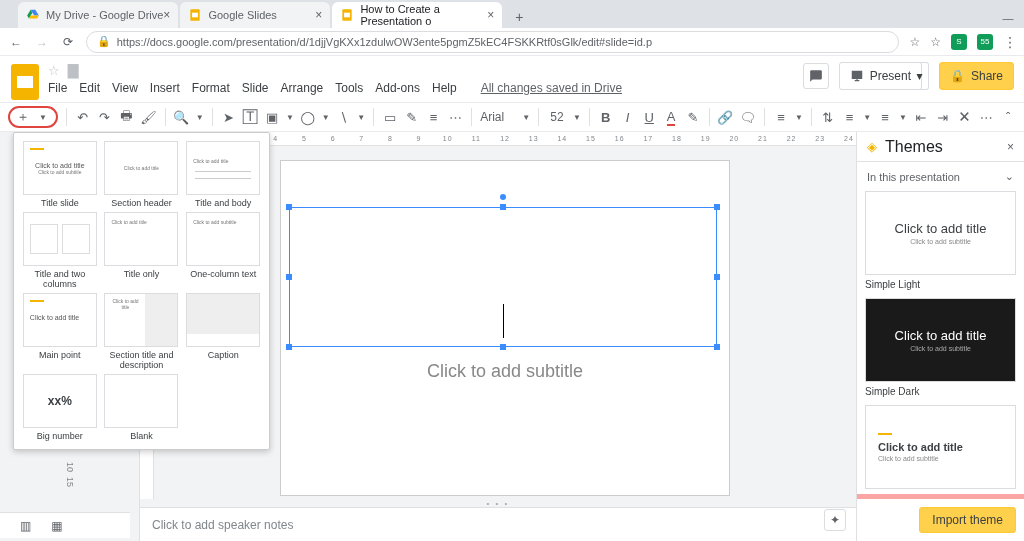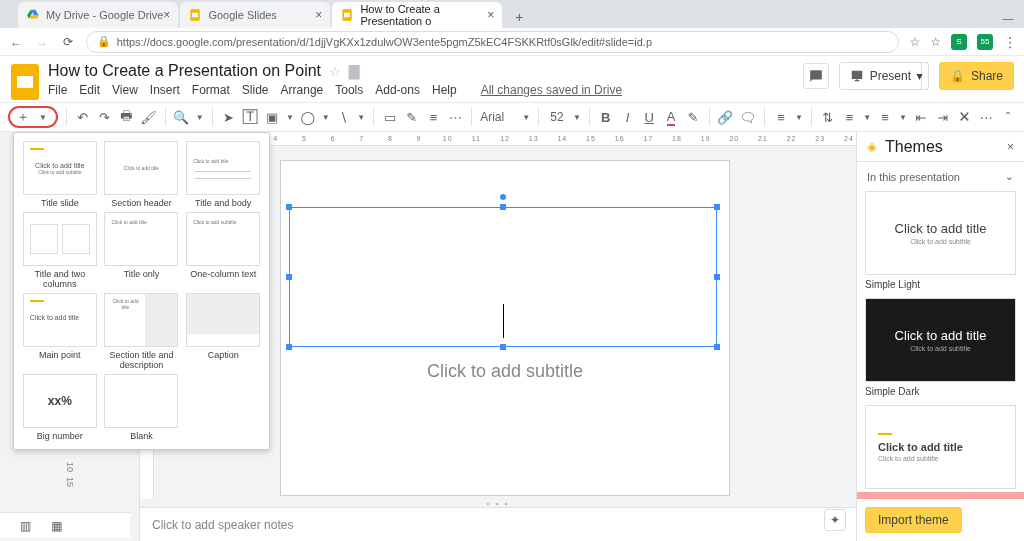--- a/index.html
+++ b/index.html
@@ -96,21 +96,21 @@
   .themes-sub { font-size:11px; color:#5f6368; padding:8px 10px; display:flex; align-items:center; justify-content:space-between; }
   .theme-list { flex:1; overflow:auto; padding:0 8px; }
   .theme-item { margin-bottom:8px; font-size:10px; color:#3c4043; }
   .theme-thumb { width:100%; height:84px; border:1px solid #dadce0; background:#fff; display:flex; flex-direction:column; align-items:center; justify-content:center; text-align:center; margin-bottom:4px; }
   .theme-thumb.dark { background:#1a1a1a; color:#fff; }
   .theme-thumb .big { font-size:13px; margin-bottom:2px; }
   .theme-thumb .sm { font-size:7px; color:#888; }
   .theme-thumb.dark .sm { color:#aaa; }
   .theme-thumb.stream { align-items:flex-start; padding:14px 12px; }
   .stream-bar { width:14px; height:2px; background:#f4b400; margin-bottom:6px; }
-  .import-wrap { padding:8px; border-top:7px solid #fca5a5; display:flex; justify-content:flex-start; }
+  .import-wrap { padding:8px; border-top:5px solid #fca5a5; display:flex; justify-content:flex-end; }
   .import-btn { background:#ffd04c; border:1px solid #ffc933; border-radius:3px; height:26px; padding:0 12px; font-size:12px; color:#3c4043; display:flex; align-items:center; }
 
   svg { display:block; }
 </style>
 </head>
 <body>
 
 <div class="tabstrip">
   <div class="tab">
     <span class="favicon">
@@ -170,21 +170,20 @@
 
   <div class="app-header">
     <div class="logo">
       <svg viewBox="0 0 28 36">
           <rect x="0" y="0" width="28" height="36" rx="3" fill="#f4b400"></rect>
           <rect x="6" y="12" width="16" height="12" fill="#fff"></rect>
         </svg>
     </div>
     <div>
       <div class="title-row">
-        <span class="doc-title">How to Create a Presentation on Point</span>
         <span class="star">☆</span>
         <span class="folder">▇</span>
       </div>
       <div class="menus">
         <span>File</span>
         <span>Edit</span>
         <span>View</span>
         <span>Insert</span>
         <span>Format</span>
         <span>Slide</span>

